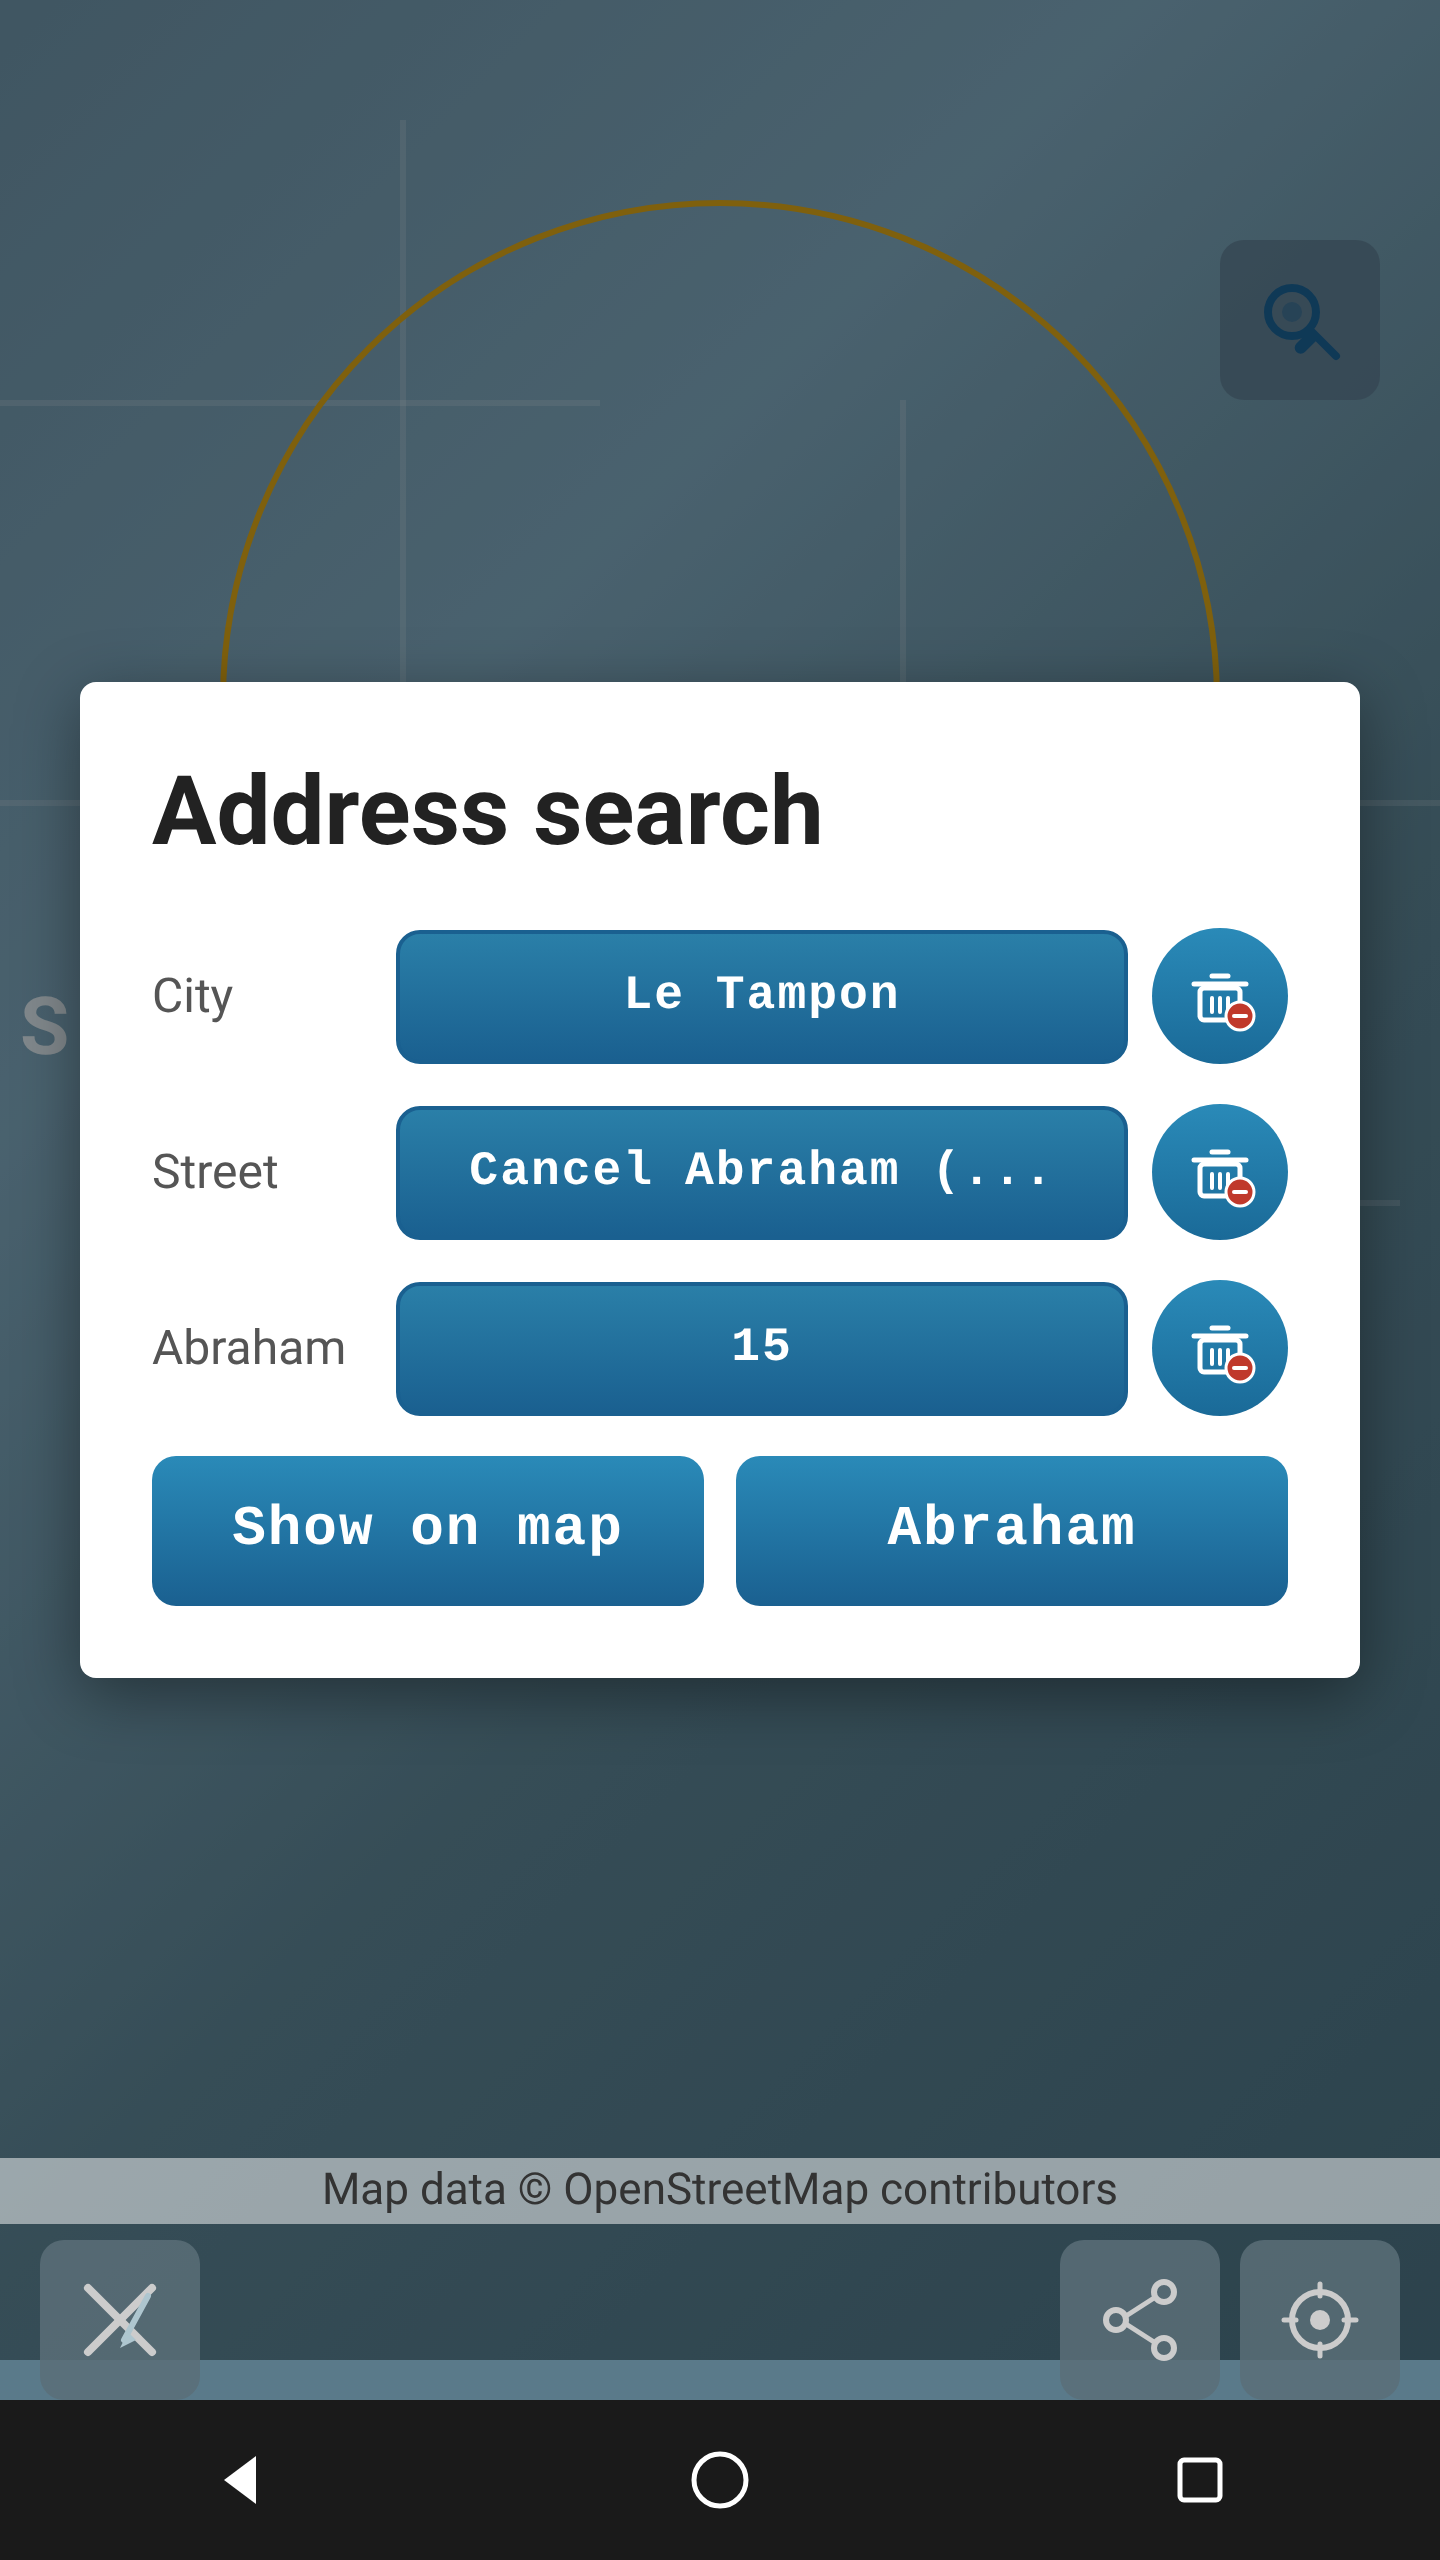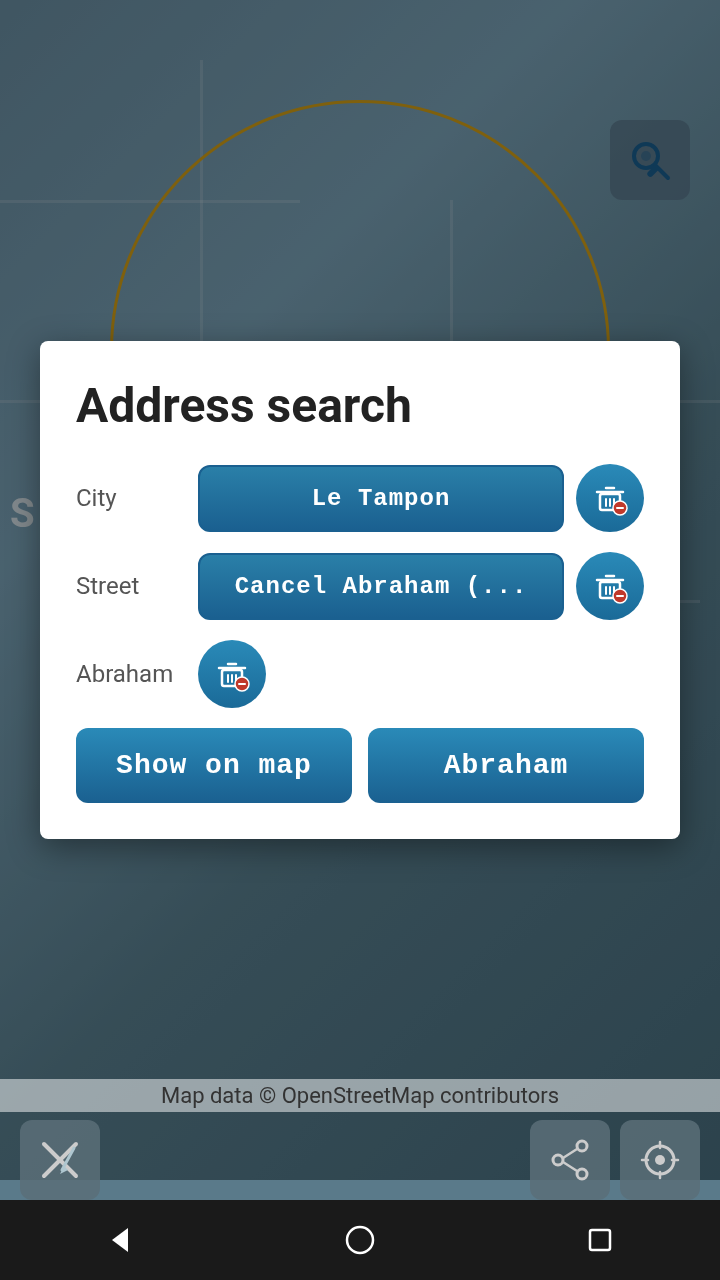--- a/index.html
+++ b/index.html
@@ -292,20 +292,21 @@
           <line x1="18" y1="19" x2="18" y2="26" stroke="white" stroke-width="2" stroke-linecap="round"></line>
           <line x1="22" y1="19" x2="22" y2="26" stroke="white" stroke-width="2" stroke-linecap="round"></line>
           <circle cx="28" cy="28" r="7" fill="#c0392b" stroke="white" stroke-width="1.5"></circle>
           <line x1="25" y1="28" x2="31" y2="28" stroke="white" stroke-width="2" stroke-linecap="round"></line>
         </svg>
       </div>
     </div>
 
     <div class="form-row">
       <span class="form-label">Abraham</span>
+      <button class="form-input-btn">15</button>
       <div class="delete-btn">
         <svg width="36" height="36" viewBox="0 0 36 36" fill="none">
           <rect x="8" y="14" width="20" height="16" rx="2" stroke="white" stroke-width="2.5" fill="none"></rect>
           <line x1="5" y1="12" x2="31" y2="12" stroke="white" stroke-width="2.5" stroke-linecap="round"></line>
           <line x1="14" y1="8" x2="22" y2="8" stroke="white" stroke-width="2.5" stroke-linecap="round"></line>
           <line x1="14" y1="19" x2="14" y2="26" stroke="white" stroke-width="2" stroke-linecap="round"></line>
           <line x1="18" y1="19" x2="18" y2="26" stroke="white" stroke-width="2" stroke-linecap="round"></line>
           <line x1="22" y1="19" x2="22" y2="26" stroke="white" stroke-width="2" stroke-linecap="round"></line>
           <circle cx="28" cy="28" r="7" fill="#c0392b" stroke="white" stroke-width="1.5"></circle>
           <line x1="25" y1="28" x2="31" y2="28" stroke="white" stroke-width="2" stroke-linecap="round"></line>

